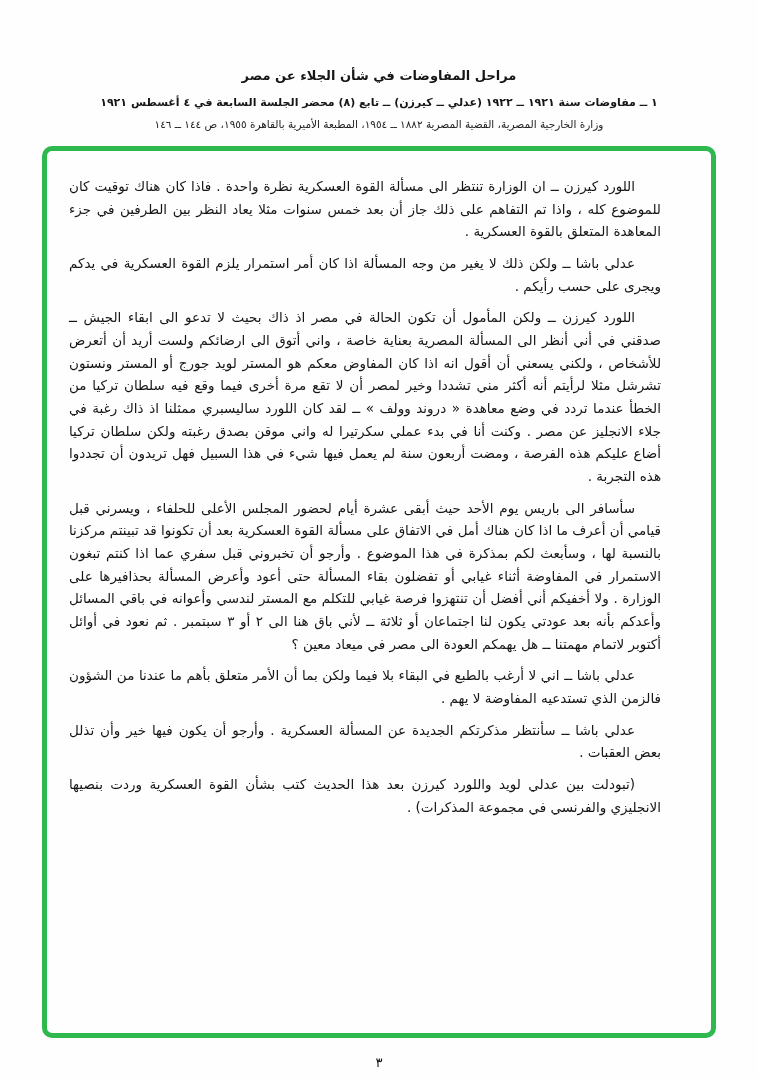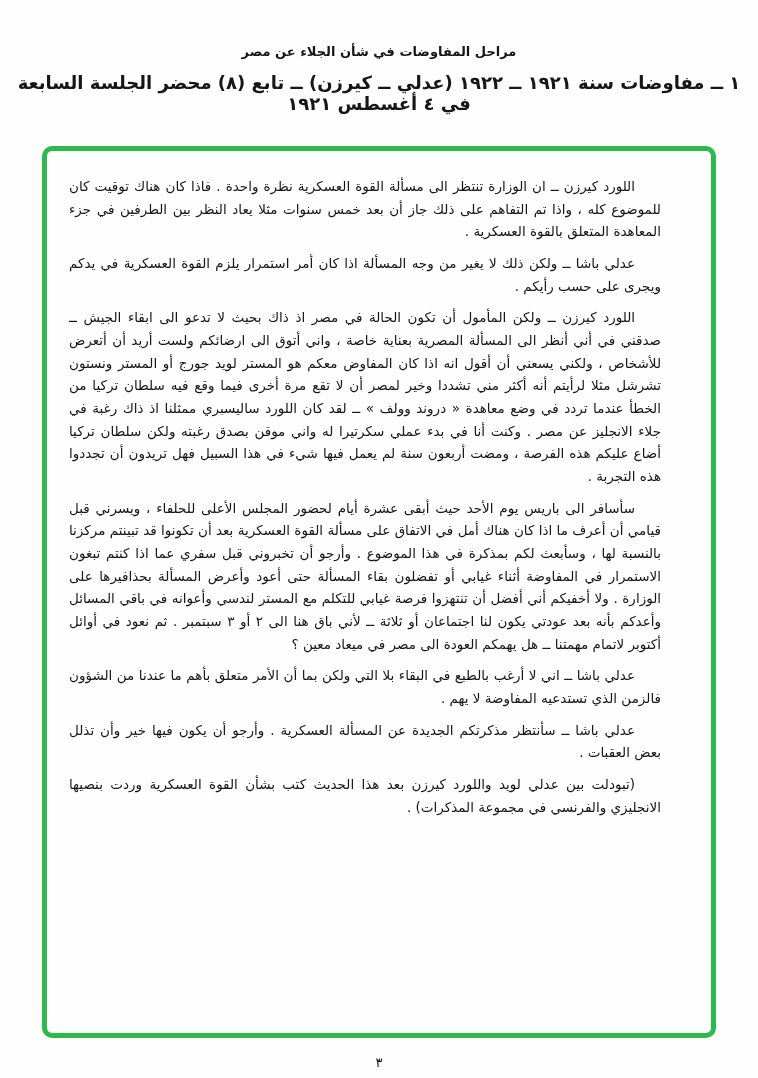--- a/index.html
+++ b/index.html
@@ -12,31 +12,31 @@
     width: 758px;
     height: 1078px;
     background: #fefefe;
     direction: rtl;
     font-family: "DejaVu Sans", "Liberation Sans", sans-serif;
     color: #161616;
     box-sizing: border-box;
     overflow: hidden;
   }
   .header {
-    padding-top: 44px;
+    padding-top: 68px;
     text-align: center;
   }
   .title {
     font-size: 13px;
     font-weight: bold;
     letter-spacing: 0.3px;
     margin-bottom: 13px;
   }
   .subtitle {
-    font-size: 18px;
+    font-size: 11px;
     font-weight: bold;
     margin-bottom: 9px;
   }
   .source {
     font-size: 10.5px;
     color: #222;
   }
   .frame {
     position: absolute;
     top: 146px;
@@ -69,27 +69,28 @@
   }
 </style>
 </head>
 <body>
 
 <div class="page">
 
   <div class="header">
     <div class="title">مراحل المفاوضات في شأن الجلاء عن مصر</div>
     <div class="subtitle">١ ــ مفاوضات سنة ١٩٢١ ــ ١٩٢٢ (عدلي ــ كيرزن) ــ تابع (٨) محضر الجلسة السابعة في ٤ أغسطس ١٩٢١</div>
+    <div class="source">وزارة الخارجية المصرية، القضية المصرية ١٨٨٢ ــ ١٩٥٤، المطبعة الأميرية بالقاهرة ١٩٥٥، ص ١٤٤ ــ ١٤٦</div>
   </div>
 
   <div class="frame" style="border-color: rgb(46, 185, 78);">
     <p>اللورد كيرزن ــ ان الوزارة تنتظر الى مسألة القوة العسكرية نظرة واحدة . فاذا كان هناك توقيت كان للموضوع كله ، واذا تم التفاهم على ذلك جاز أن بعد خمس سنوات مثلا يعاد النظر بين الطرفين في جزء المعاهدة المتعلق بالقوة العسكرية .</p>
     <p>عدلي باشا ــ ولكن ذلك لا يغير من وجه المسألة اذا كان أمر استمرار يلزم القوة العسكرية في يدكم ويجرى على حسب رأيكم .</p>
     <p>اللورد كيرزن ــ ولكن المأمول أن تكون الحالة في مصر اذ ذاك بحيث لا تدعو الى ابقاء الجيش ــ صدقني في أني أنظر الى المسألة المصرية بعناية خاصة ، واني أتوق الى ارضائكم ولست أريد أن أتعرض للأشخاص ، ولكني يسعني أن أقول انه اذا كان المفاوض معكم هو المستر لويد جورج أو المستر ونستون تشرشل مثلا لرأيتم أنه أكثر مني تشددا وخير لمصر أن لا تقع مرة أخرى فيما وقع فيه سلطان تركيا من الخطأ عندما تردد في وضع معاهدة « دروند وولف » ــ لقد كان اللورد ساليسبري ممثلنا اذ ذاك رغبة في جلاء الانجليز عن مصر . وكنت أنا في بدء عملي سكرتيرا له واني موقن بصدق رغبته ولكن سلطان تركيا أضاع عليكم هذه الفرصة ، ومضت أربعون سنة لم يعمل فيها شيء في هذا السبيل فهل تريدون أن تجددوا هذه التجربة .</p>
     <p>سأسافر الى باريس يوم الأحد حيث أبقى عشرة أيام لحضور المجلس الأعلى للحلفاء ، ويسرني قبل قيامي أن أعرف ما اذا كان هناك أمل في الاتفاق على مسألة القوة العسكرية بعد أن تكونوا قد تبينتم مركزنا بالنسبة لها ، وسأبعث لكم بمذكرة في هذا الموضوع . وأرجو أن تخبروني قبل سفري عما اذا كنتم تبغون الاستمرار في المفاوضة أثناء غيابي أو تفضلون بقاء المسألة حتى أعود وأعرض المسألة بحذافيرها على الوزارة . ولا أخفيكم أني أفضل أن تنتهزوا فرصة غيابي للتكلم مع المستر لندسي وأعوانه في باقي المسائل وأعدكم بأنه بعد عودتي يكون لنا اجتماعان أو ثلاثة ــ لأني باق هنا الى ٢ أو ٣ سبتمبر . ثم نعود في أوائل أكتوبر لاتمام مهمتنا ــ هل يهمكم العودة الى مصر في ميعاد معين ؟</p>
-    <p>عدلي باشا ــ اني لا أرغب بالطبع في البقاء بلا التي ولكن بما أن الأمر متعلق بأهم ما عندنا من الشؤون فالزمن الذي تستدعيه المفاوضة لا يهم .</p>
+    <p>عدلي باشا ــ اني لا أرغب بالطبع في البقاء بلا فيما ولكن بما أن الأمر متعلق بأهم ما عندنا من الشؤون فالزمن الذي تستدعيه المفاوضة لا يهم .</p>
     <p>عدلي باشا ــ سأنتظر مذكرتكم الجديدة عن المسألة العسكرية .  وأرجو أن يكون فيها خير وأن تذلل بعض العقبات .</p>
     <p>(تبودلت بين عدلي لويد واللورد كيرزن بعد هذا الحديث كتب بشأن القوة العسكرية وردت بنصيها الانجليزي والفرنسي في مجموعة المذكرات) .</p>
   </div>
 
   <div class="page-number">٣</div>
 
 </div>
 
 </body></html>

